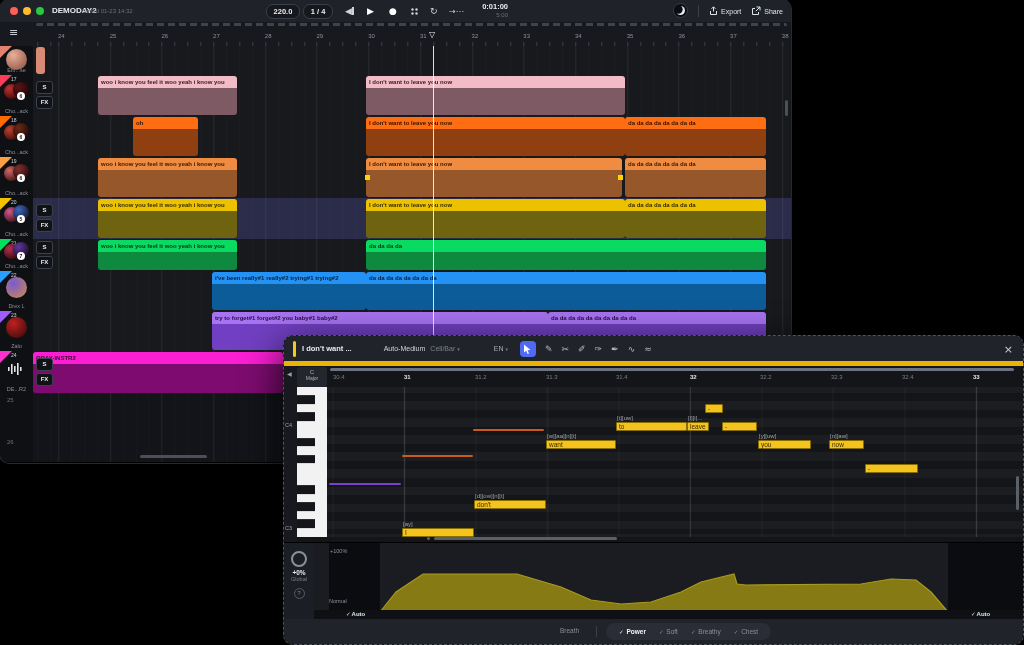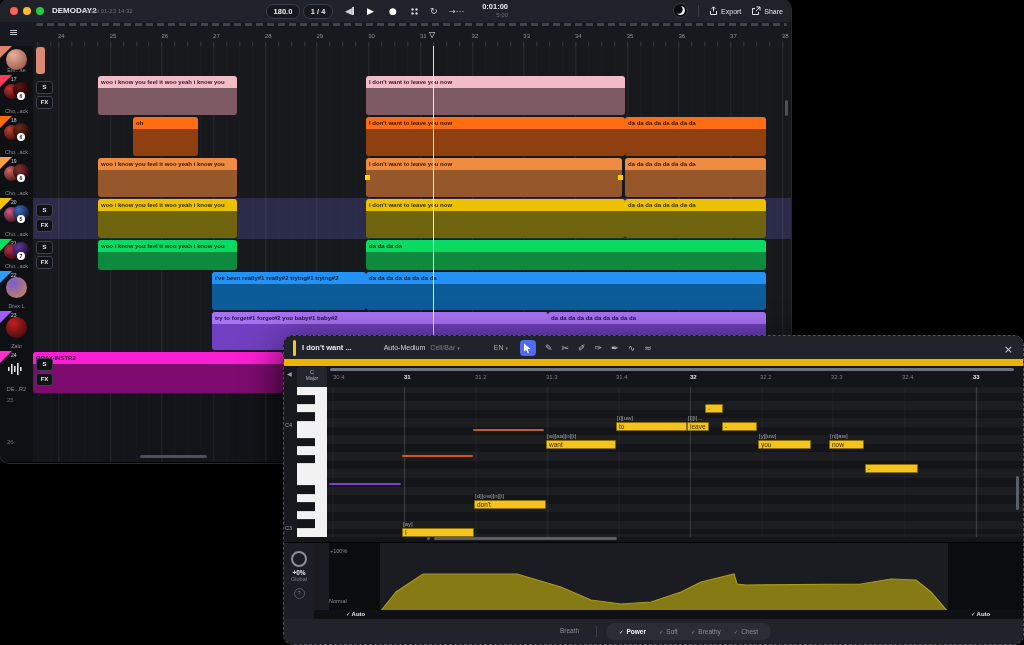--- a/index.html
+++ b/index.html
@@ -64,21 +64,21 @@
   .hdl{position:absolute;width:5px;height:5px;background:#ffd400;top:50%;margin-top:-3px;z-index:3;}
   .hdl.l{left:-1px;} .hdl.r{right:-1px;}
   .sbtn{position:absolute;left:3px;width:15px;height:11px;background:#101216;border:1px solid #3c424d;
         border-radius:3px;color:#e8eaf0;font-size:6px;font-weight:bold;text-align:center;line-height:11px;z-index:4;}
   #playhead{position:absolute;left:433px;top:46px;width:1px;height:289px;background:rgba(255,255,255,.85);z-index:5;}
   #mainhscroll{position:absolute;left:140px;top:455px;width:67px;height:3px;border-radius:2px;background:#4a4f58;z-index:6;}
   #mainvscroll{position:absolute;right:3px;top:100px;width:3px;height:16px;border-radius:2px;background:#4a4f58;z-index:6;}
   
   #editor{position:absolute;left:283px;top:335px;width:739px;height:308px;background:#141619;border-radius:10px;
           border:1px dashed rgba(190,200,215,.35);box-shadow:0 12px 40px rgba(0,0,0,.85);z-index:10;overflow:hidden;}
-  #ehead{position:absolute;left:0;top:0;right:0;height:30px;background:#20232a;border-bottom:7px solid #eab308;
+  #ehead{position:absolute;left:0;top:0;right:0;height:30px;background:#20232a;border-bottom:5px solid #eab308;
          display:flex;align-items:center;padding-left:9px;box-sizing:border-box;}
   #accent{width:3px;height:16px;background:#f6c81c;border-radius:2px;}
   #etitle{font-size:7.5px;font-weight:bold;margin-left:6px;}
   #emode{font-size:7px;color:#d0d4da;margin-left:32px;}
   #egrid{font-size:7px;color:#7a808a;margin-left:5px;}
   #elang{font-size:7px;color:#aab0ba;margin-left:34px;}
   .caret{font-size:5px;color:#7a808a;font-family:"DejaVu Sans",sans-serif;}
   #etools{display:flex;align-items:center;gap:9px;margin-left:12px;}
   .toolbtn{width:16px;height:16px;border-radius:4px;display:flex;align-items:center;justify-content:center;}
   .toolbtn.active{background:#4f6af5;}
@@ -142,21 +142,21 @@
 
 <div id="stage">
 
   <div id="main">
     <div id="topbar">
       <span class="light" style="left:10px;background:#ff5f57"></span>
       <span class="light" style="left:23px;background:#febc2e"></span>
       <span class="light" style="left:36px;background:#28c840"></span>
       <span class="t" style="left:52px">DEMODAY2</span>
       <span id="saved">Saved 01-23 14:32</span>
-      <span class="pillbox" style="left:266px;width:32px">180.0</span>
+      <span class="pillbox" style="left:266px;width:32px">220.0</span>
       <span class="pillbox" style="left:303px;width:28px">1 / 4</span>
       <span class="tico" style="left:345px">◀<span style="display:inline-block;width:1.5px;height:8px;background:#cfd3da;margin-left:.5px"></span></span>
       <span class="tico" style="left:367px;color:#fff">▶</span>
       <span class="tico" style="left:389px;color:#fff">●</span>
       <span class="tico" style="left:410px">
         <svg width="9" height="9" viewBox="0 0 9 9">
             <circle cx="2.5" cy="2.5" r="1.2" fill="#cfd3da"></circle>
             <circle cx="6.5" cy="2.5" r="1.2" fill="#cfd3da"></circle>
             <circle cx="2.5" cy="6.5" r="1.2" fill="#cfd3da"></circle>
             <circle cx="6.5" cy="6.5" r="1.2" fill="#cfd3da"></circle>

